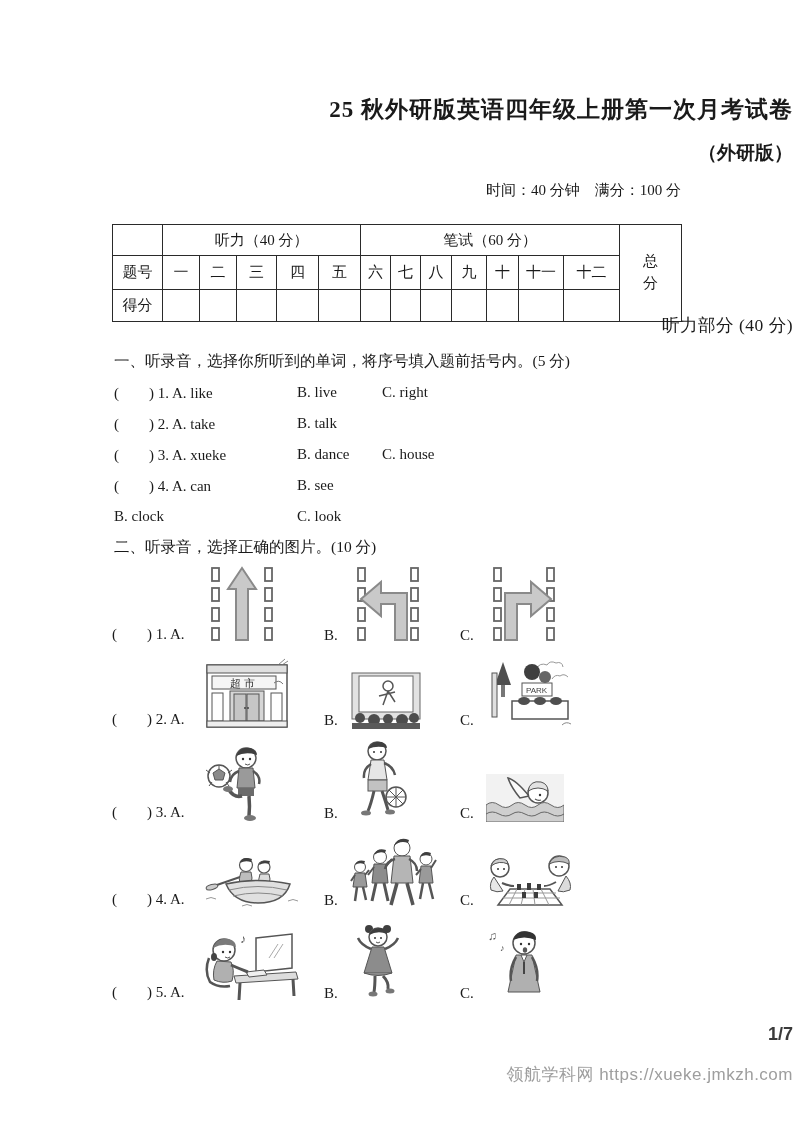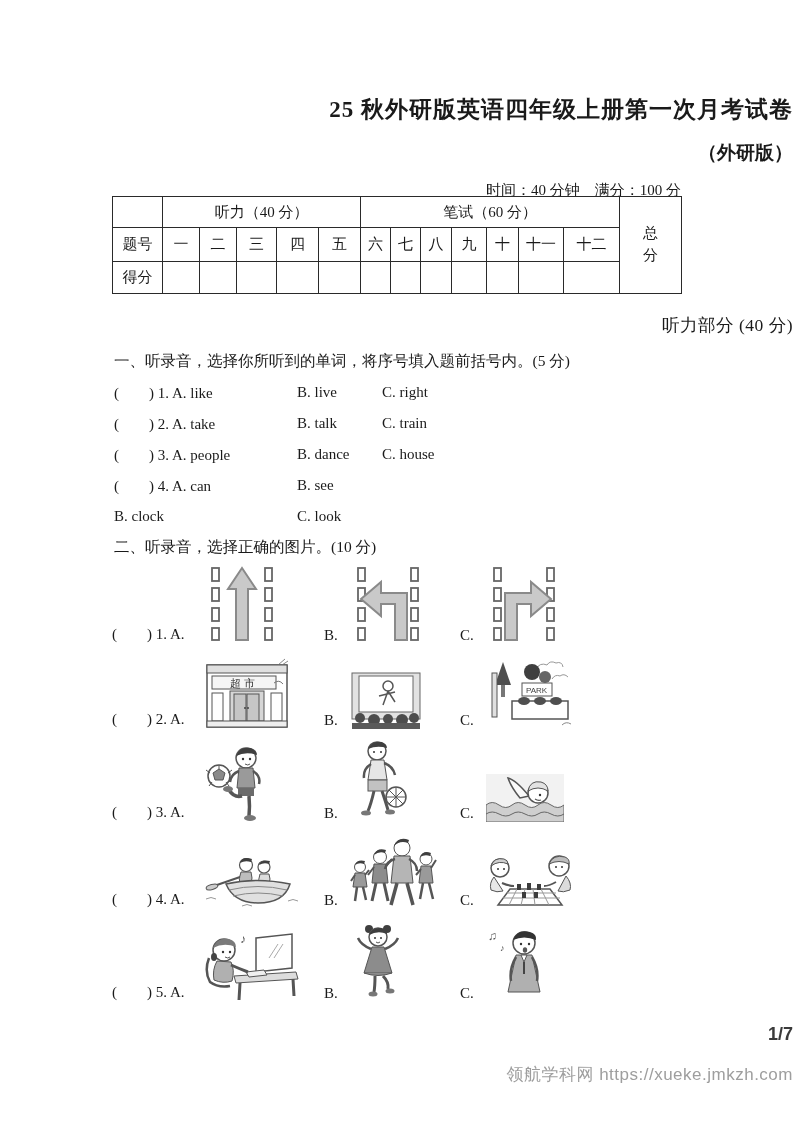--- a/index.html
+++ b/index.html
@@ -40,21 +40,21 @@
 </style>
 </head>
 <body>
 
 <div>
 
   <div class="abs center title">25 秋外研版英语四年级上册第一次月考试卷</div>
   <div class="abs center subtitle">（外研版）</div>
   <div class="abs meta">时间：40 分钟　满分：100 分</div>
 
-  <table class="abs score" style="left:112px;top:196px">
+  <table class="abs score" style="left:112px;top:224px">
     <colgroup>
       <col style="width:50px">
         <col style="width:37px">
         <col style="width:37px">
         <col style="width:40px">
       <col style="width:42px">
         <col style="width:42px">
         <col style="width:30px">
         <col style="width:30px">
       <col style="width:31px">
@@ -113,24 +113,23 @@
 
   <div class="abs q1items">
     <div class="q1item">
       <span><span>(　　) 1.</span> <span>A. like</span></span>
       <span>B. live</span>
       <span>C. right</span>
     </div>
     <div class="q1item">
       <span><span>(　　) 2.</span> <span>A. take</span></span>
       <span>B. talk</span>
-      <span>C. train</span>
     </div>
     <div class="q1item">
-      <span><span>(　　) 3.</span> <span>A. people</span></span>
+      <span><span>(　　) 3.</span> <span>A. xueke</span></span>
       <span>B. dance</span>
       <span>C. house</span>
     </div>
     <div class="q1item">
       <span><span>(　　) 4.</span> <span>A. can</span></span>
       <span>B. see</span>
     </div>
     <div class="q1item">
       <span>B. clock</span>
       <span>C. look</span>

